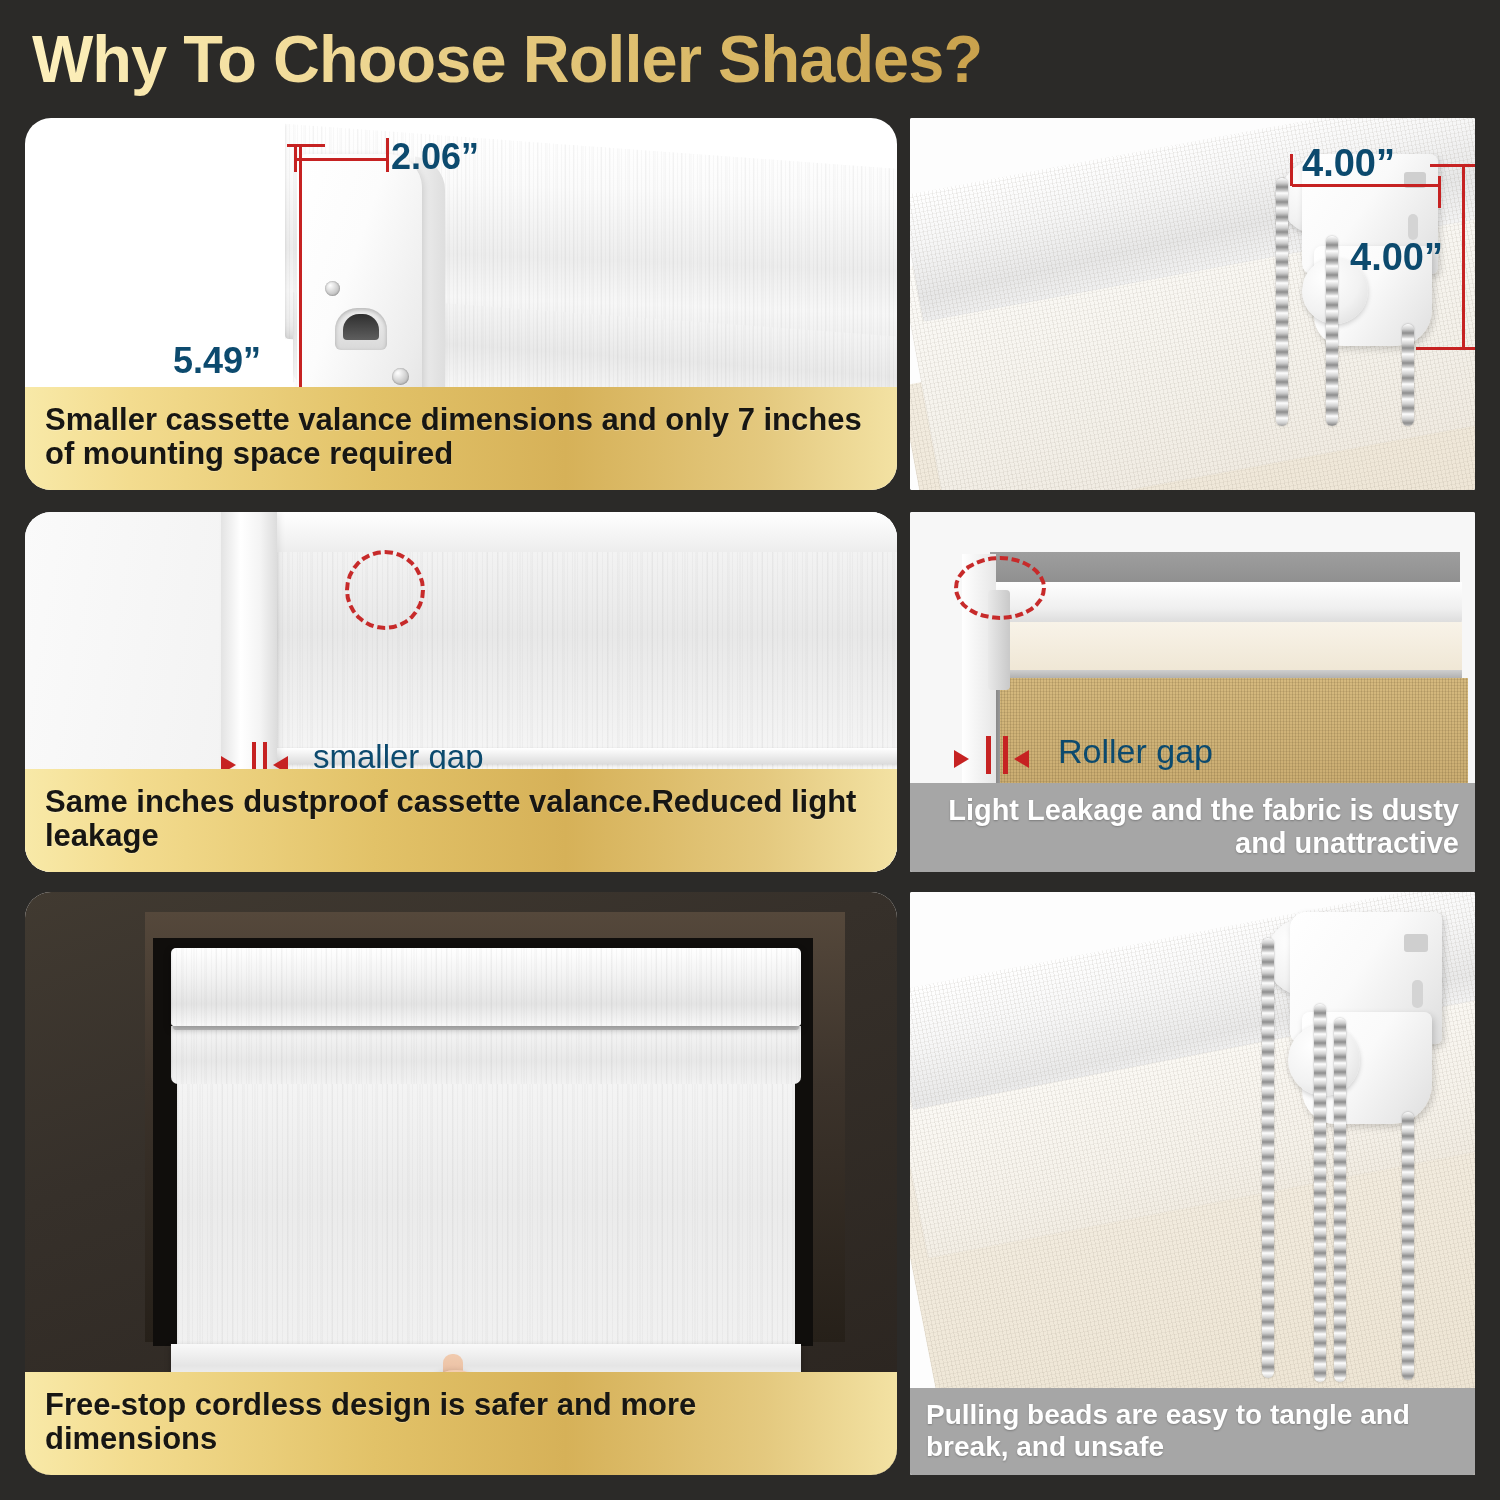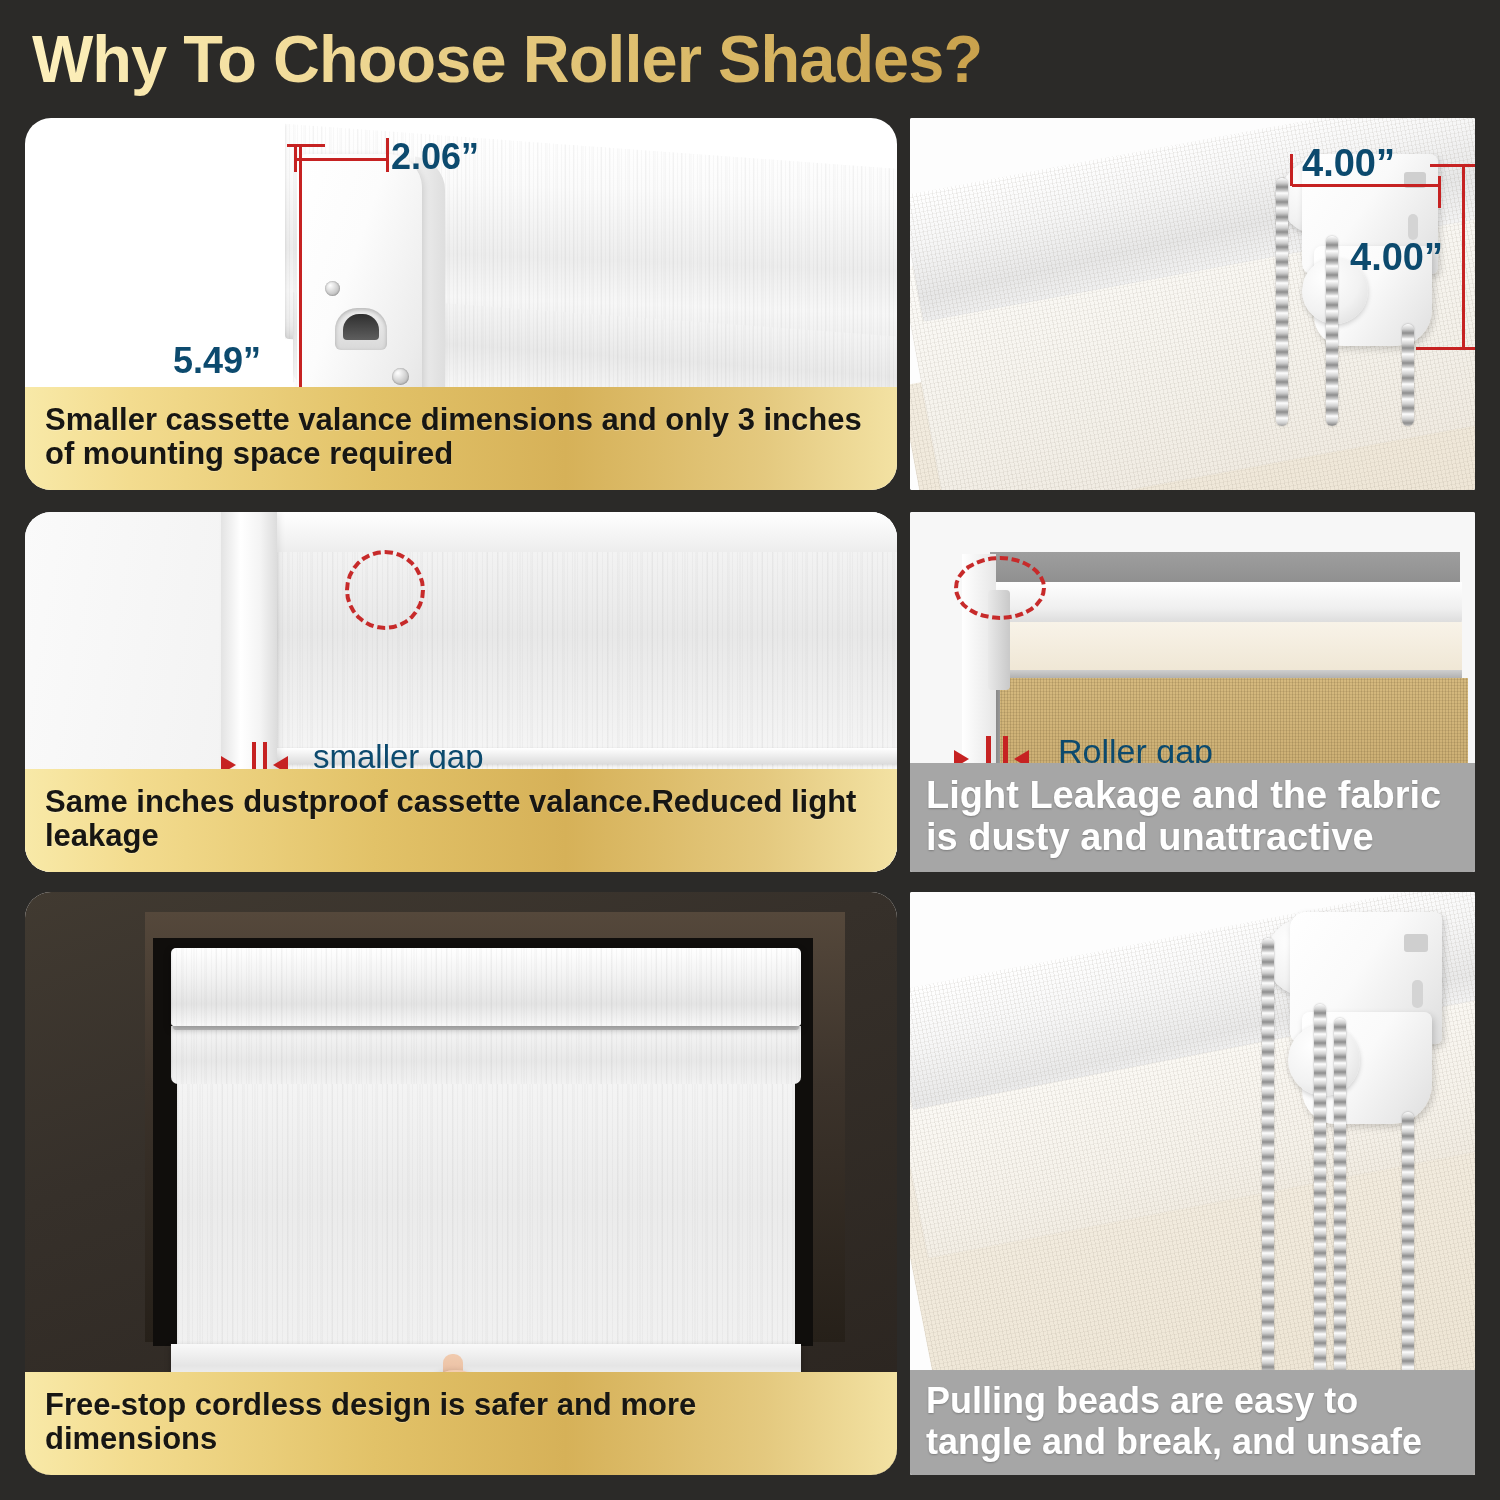--- a/index.html
+++ b/index.html
@@ -357,21 +357,21 @@
     <div class="dim-tick" style="left:269px;top:28px;width:3px;height:26px;"></div>
     <div class="dim-tick" style="left:361px;top:20px;width:3px;height:34px;"></div>
     <div class="dim-label" style="left:366px;top:18px;font-size:36px;">2.06”</div>
 
     <div class="dim-line dim-v" style="left:274px;top:26px;height:318px;"></div>
     <div class="dim-tick" style="left:262px;top:26px;width:38px;height:3px;"></div>
     <div class="dim-tick" style="left:250px;top:341px;width:52px;height:3px;"></div>
     <div class="dim-label" style="left:148px;top:222px;font-size:36px;">5.49”</div>
   </div>
   <div class="cap gold" style="font-size:31px;">
-    <span>Smaller cassette valance dimensions and only 3 inches of mounting space required</span>
+    <span>Smaller cassette valance dimensions and only 7 inches of mounting space required</span>
   </div>
 </div>
 
 <div class="panel right" style="left:910px;top:118px;width:565px;height:372px;">
   <div class="stage">
     <div class="p6-wall"></div>
     <div class="p2-fabricB">
         <div class="mesh"></div>
       </div>
 
@@ -447,21 +447,21 @@
     <div style="position:absolute;left:78px;top:78px;width:22px;height:100px;background:linear-gradient(90deg,#e9e9e9,#c9c9c9);border-radius:4px;"></div>
 
     <div class="dashed-circle" style="left:44px;top:44px;width:84px;height:56px;"></div>
 
     <div class="arrow-r" style="left:44px;top:238px;"></div>
     <div style="position:absolute;left:76px;top:224px;width:5px;height:38px;background:#c62222;"></div>
     <div style="position:absolute;left:93px;top:224px;width:5px;height:38px;background:#c62222;"></div>
     <div class="arrow-l" style="left:104px;top:238px;"></div>
     <div class="dim-label" style="left:148px;top:220px;font-size:34px;font-weight:normal;">Roller gap</div>
   </div>
-  <div class="cap gray" style="font-size:38px;">
+  <div class="cap gray" style="font-size:29px;text-align:right;">
     <span>Light Leakage and the fabric is dusty and unattractive</span>
   </div>
 </div>
 
 <div class="panel left" style="left:25px;top:892px;width:872px;height:583px;">
   <div class="stage">
     <div class="p5-room"></div>
     <div class="p5-recess"></div>
     <div class="p5-opening"></div>
 
@@ -514,16 +514,16 @@
     <div class="bracket" style="left:392px;top:120px;width:130px;height:112px;border-radius:8px 8px 40px 34px;"></div>
     <div class="endcap-round" style="left:378px;top:132px;width:72px;height:72px;"></div>
     <div style="position:absolute;left:494px;top:42px;width:24px;height:18px;background:#cfcfcf;border-radius:3px;"></div>
     <div style="position:absolute;left:502px;top:88px;width:11px;height:28px;background:#d4d4d4;border-radius:5px;"></div>
 
     <div class="bead-chain" style="left:352px;top:46px;height:440px;"></div>
     <div class="bead-chain" style="left:404px;top:112px;height:378px;"></div>
     <div class="bead-chain" style="left:424px;top:126px;height:364px;"></div>
     <div class="bead-chain" style="left:492px;top:220px;height:268px;"></div>
   </div>
-  <div class="cap gray" style="font-size:36px;">
+  <div class="cap gray" style="font-size:28px;">
     <span>Pulling beads are easy to tangle and break, and unsafe</span>
   </div>
 </div>
 
 </body></html>

